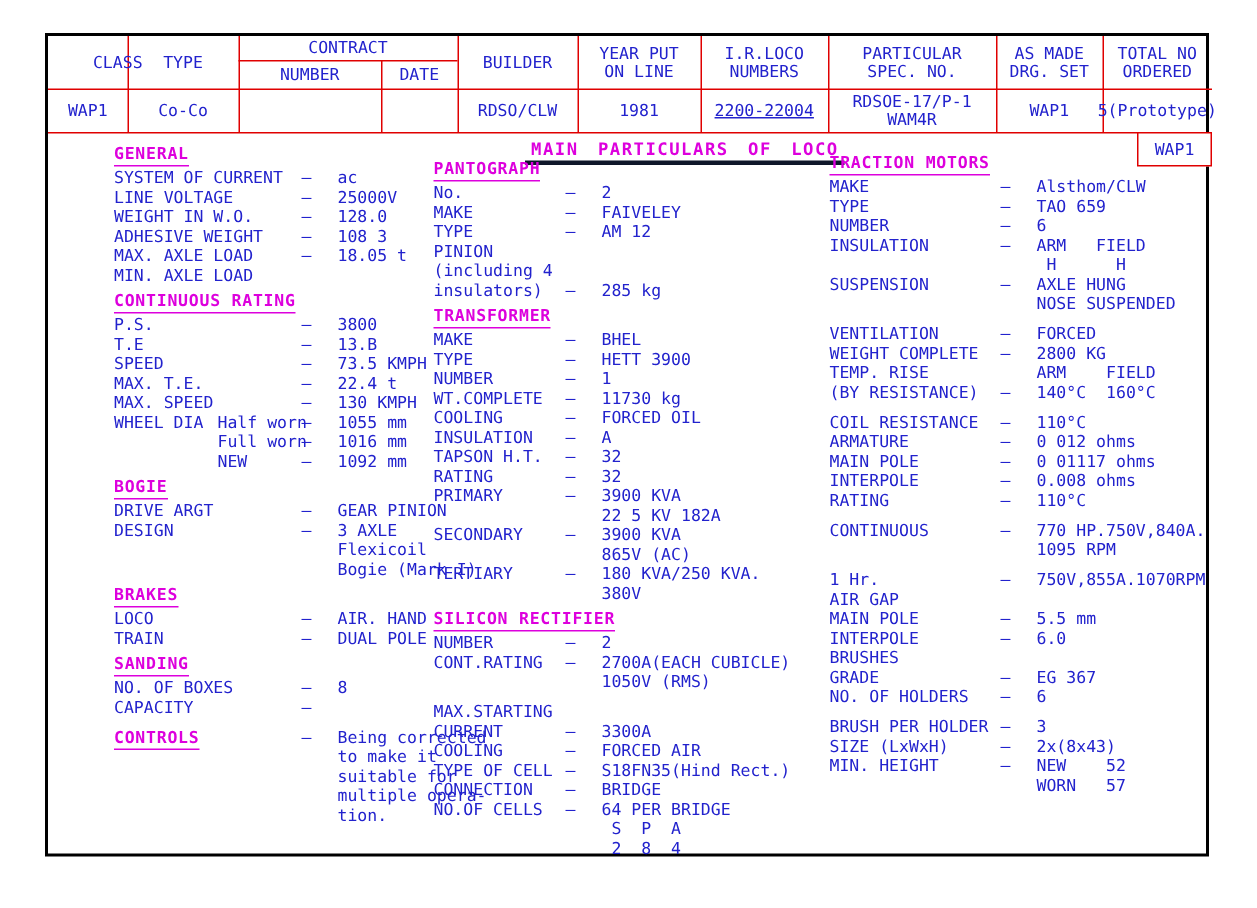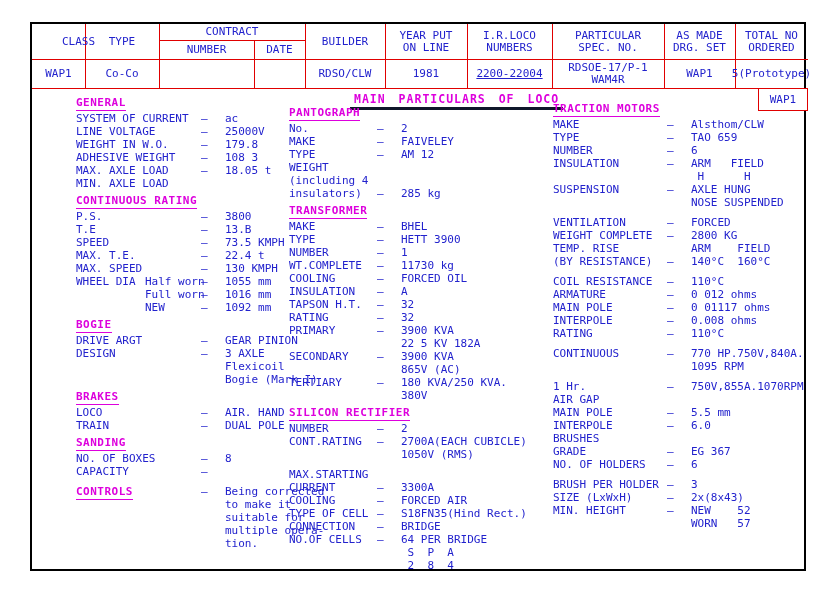--- a/index.html
+++ b/index.html
@@ -86,21 +86,21 @@
         <span class="val">ac</span>
       </div>
       <div class="row">
         <span class="lbl">LINE VOLTAGE</span>
         <span class="dash">—</span>
         <span class="val">25000V</span>
       </div>
       <div class="row">
         <span class="lbl">WEIGHT IN W.O.</span>
         <span class="dash">—</span>
-        <span class="val">179.8</span>
+        <span class="val">128.0</span>
       </div>
       <div class="row">
         <span class="lbl">ADHESIVE WEIGHT</span>
         <span class="dash">—</span>
         <span class="val">108 3</span>
       </div>
       <div class="row">
         <span class="lbl">MAX. AXLE LOAD</span>
         <span class="dash">—</span>
         <span class="val">18.05 t</span>
@@ -208,21 +208,21 @@
         <span class="lbl">MAKE</span>
         <span class="dash">—</span>
         <span class="val">FAIVELEY</span>
       </div>
       <div class="row">
         <span class="lbl">TYPE</span>
         <span class="dash">—</span>
         <span class="val">AM 12</span>
       </div>
       <div class="row">
-        <span class="lbl">WEIGHT</span>
+        <span class="lbl">PINION</span>
         <span class="dash"></span>
         <span class="val"></span>
       </div>
       <div class="row">
         <span class="lbl">(including 4</span>
         <span class="dash"></span>
         <span class="val"></span>
       </div>
       <div class="row">
         <span class="lbl">insulators)</span>

